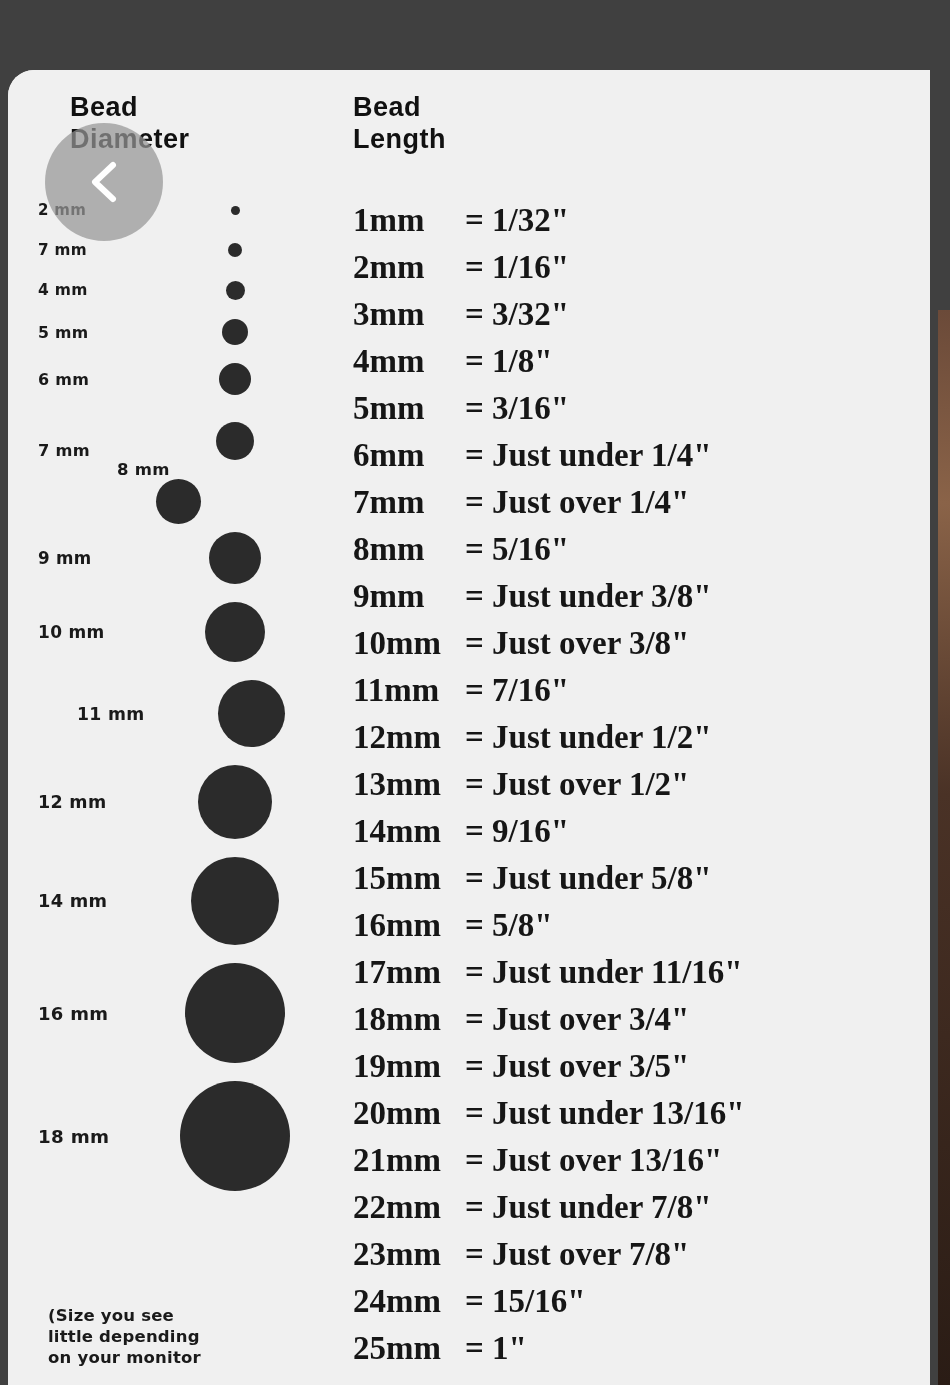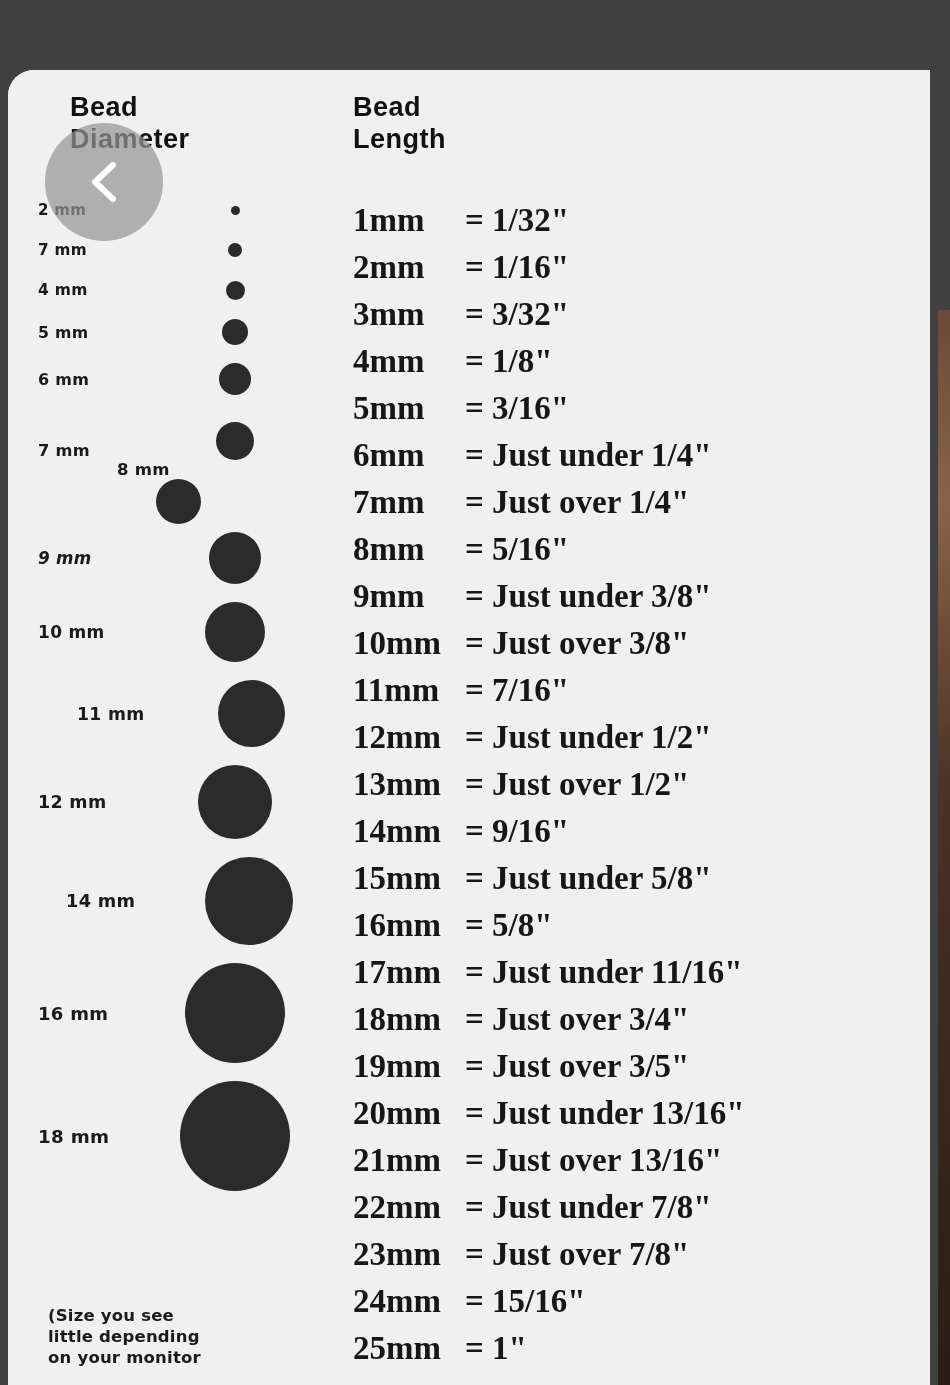--- a/index.html
+++ b/index.html
@@ -216,21 +216,21 @@
               <span class="bead-dot" style="width: 38px; height: 38px;"></span>
             </div>
           </div>
           <div class="bead-row" style="height: 63px; flex-direction: column;">
             <div class="bead-label" style="font-size: 16.5px;">8 mm</div>
             <div class="bead-dot-wrap">
               <span class="bead-dot" style="width: 45px; height: 45px;"></span>
             </div>
           </div>
           <div class="bead-row" style="height: 70px;">
-            <div class="bead-label" style="font-size: 16.75px; font-style: italic;">9 mm</div>
+            <div class="bead-label" style="font-size: 16.75px;">9 mm</div>
             <div class="bead-dot-wrap">
               <span class="bead-dot" style="width: 52px; height: 52px;"></span>
             </div>
           </div>
           <div class="bead-row" style="height: 78px;">
             <div class="bead-label" style="font-size: 17px;">10 mm</div>
             <div class="bead-dot-wrap">
               <span class="bead-dot" style="width: 60px; height: 60px;"></span>
             </div>
           </div>
@@ -239,21 +239,21 @@
             <div class="bead-dot-wrap">
               <span class="bead-dot" style="width: 67px; height: 67px;"></span>
             </div>
           </div>
           <div class="bead-row" style="height: 92px;">
             <div class="bead-label" style="font-size: 17.5px;">12 mm</div>
             <div class="bead-dot-wrap">
               <span class="bead-dot" style="width: 74px; height: 74px;"></span>
             </div>
           </div>
-          <div class="bead-row" style="height: 106px; margin-left: 28px;">
+          <div class="bead-row" style="height: 106px;">
             <div class="bead-label" style="font-size: 17.75px;">14 mm</div>
             <div class="bead-dot-wrap">
               <span class="bead-dot" style="width: 88px; height: 88px;"></span>
             </div>
           </div>
           <div class="bead-row" style="height: 118px;">
             <div class="bead-label" style="font-size: 18px;">16 mm</div>
             <div class="bead-dot-wrap">
               <span class="bead-dot" style="width: 100px; height: 100px;"></span>
             </div>

